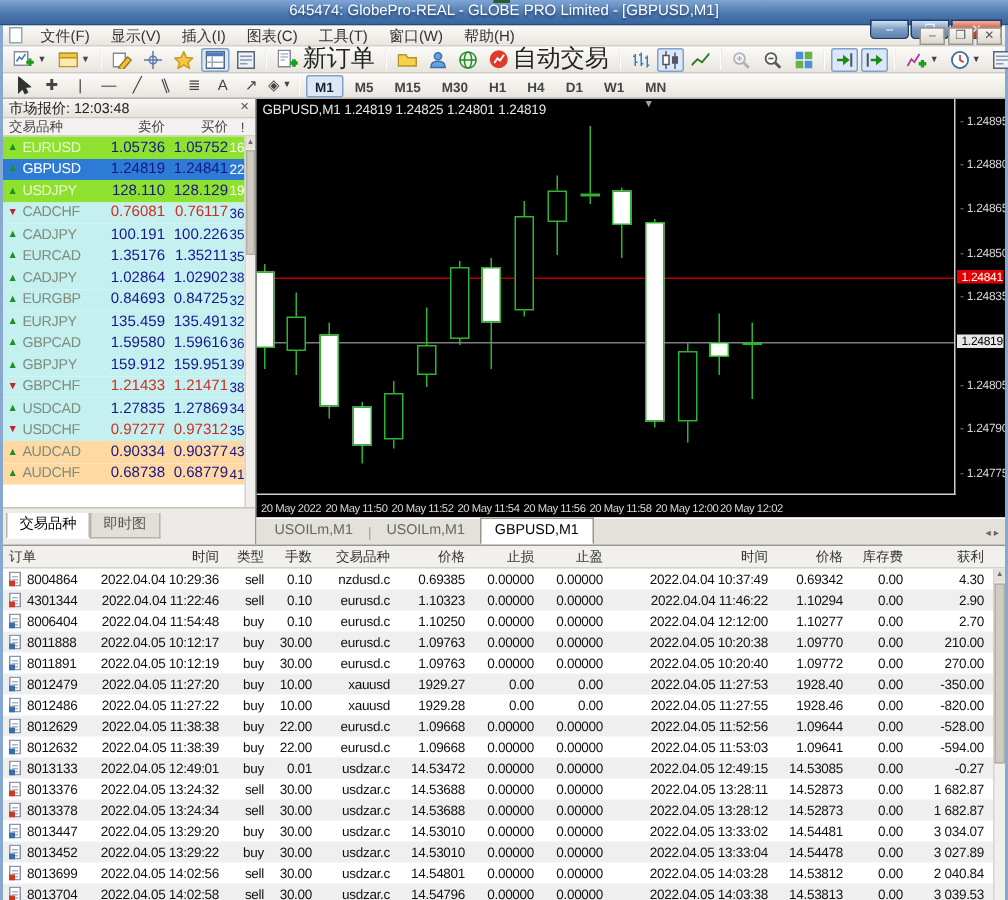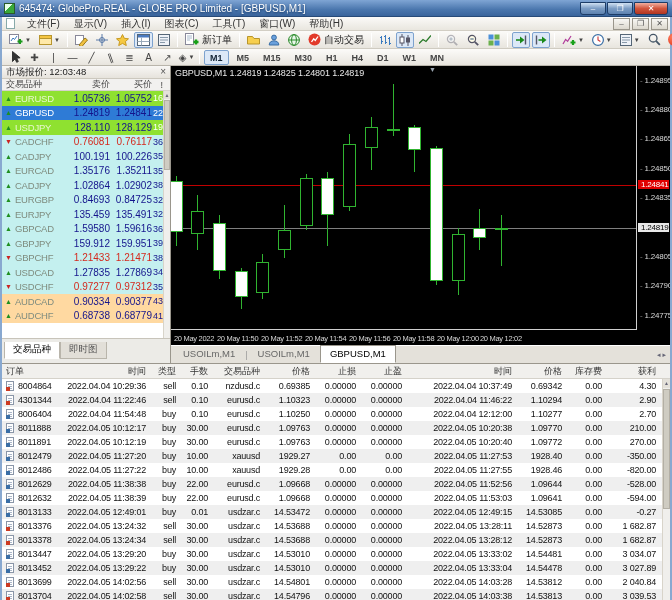--- a/index.html
+++ b/index.html
@@ -3,21 +3,21 @@
 <meta charset="utf-8">
 <style>
   * { margin:0; padding:0; box-sizing:border-box; }
   html,body { width:672px; height:600px; overflow:hidden; background:#c8d6e8;
     font-family:"Liberation Sans","DejaVu Sans",sans-serif; font-size:10px; color:#222;
     -webkit-font-smoothing:antialiased; }
   .win { position:relative; width:672px; height:600px; }
 
   
   .titlebar { height:17px; background:linear-gradient(#7fa5d4,#4a76ad 60%,#3a649c);
-    border-bottom:1px solid #274a78; display:flex; align-items:center; padding:0 4px; }
+    border-bottom:1px solid #274a78; display:flex; align-items:center; padding:0 4px;flex-direction:column; }
   .app-ico { width:11px; height:11px; margin-right:4px; background:#fff; border:1px solid #2a5a2a;
     background:linear-gradient(135deg,#e8ffe8 40%,#39a839 40%); }
   .titlebar .title { color:#fff; font-size:10px; text-shadow:0 1px 2px #1a3a66; white-space:nowrap; }
   .winbtns { margin-left:auto; display:flex; }
   .wb { width:26px; height:13px; margin-left:1px; border:1px solid #1d3c66; border-radius:0 0 3px 3px;
     background:linear-gradient(#cfe0f2,#7b9cc4 50%,#5d82b0); color:#fff; font-size:8px; line-height:11px;
     text-align:center; }
   .wb.close { background:linear-gradient(#f2b0a0,#d2553c 50%,#b03522); width:34px; }
 
   
@@ -31,21 +31,21 @@
 
   
   .toolbar { height:18px; background:linear-gradient(#fcfbf9,#e8e5de); border-bottom:1px solid #cfcbc1;
     display:flex; align-items:center; padding:0 3px; }
   .tb-group { display:flex; align-items:center; }
   .tb-sep { width:1px; height:14px; background:#bcb8ae; border-right:1px solid #fff; margin:0 3px; }
   .tb-btn { display:flex; align-items:center; padding:1px 2px; margin:0 1px; border:1px solid transparent;
     border-radius:2px; height:16px; }
   .tb-btn.pressed { background:#dce8f7; border-color:#7da2ce; }
   .tb-btn.dim { opacity:.4; }
-  .tb-btn .lbl { font-size:10px; margin-left:3px; color:#222; white-space:nowrap; }
+  .tb-btn .lbl { font-size:16px; margin-left:3px; color:#222; white-space:nowrap; }
   .caret { font-size:6px; color:#444; margin-left:2px; }
   .toolbar .right { margin-left:auto; display:flex; align-items:center; }
   .badge { width:13px; height:13px; border-radius:50%; background:radial-gradient(circle at 35% 30%,#ff7d5e,#d92c12);
     color:#fff; font-size:8px; font-weight:bold; text-align:center; line-height:13px; margin:0 3px; }
 
   .toolbar2 { height:17px; background:linear-gradient(#fcfbf9,#e8e5de); border-bottom:1px solid #b9b5ab;
     display:flex; align-items:center; padding:0 4px; }
   .dt-btn { width:17px; height:15px; display:flex; align-items:center; justify-content:center; color:#444;
     font-size:10px; margin:0 1px; }
   .dt-btn .skew { display:inline-block; transform:rotate(-20deg); }

